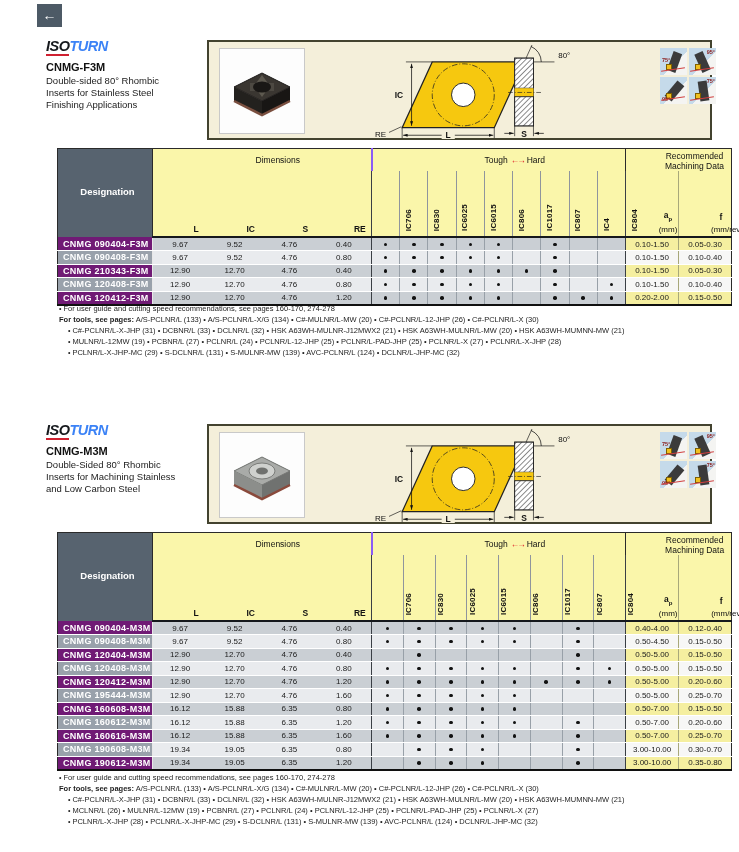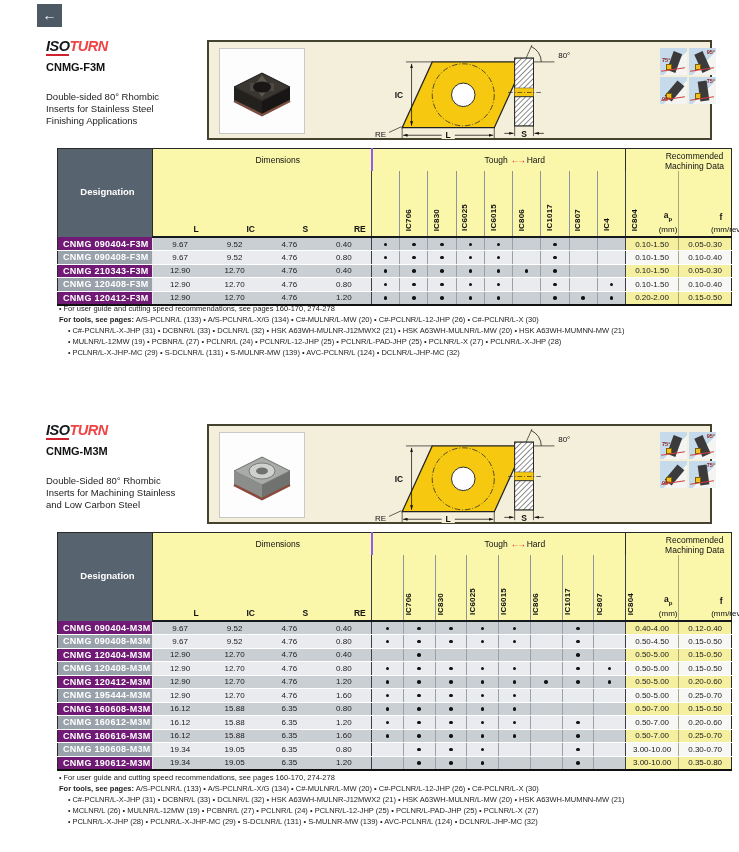--- a/index.html
+++ b/index.html
@@ -9,23 +9,23 @@
 
   
   .back-btn { position:absolute; left:37px; top:4px; width:25px; height:23px;
     background:#4d5a66; color:#fff; border:none; font-size:14px; line-height:23px;
     text-align:center; cursor:pointer; }
 
   
   .brand { position:absolute; width:170px; }
   .logo { font-style:italic; font-weight:bold; font-size:14.5px; letter-spacing:-0.5px; }
   .logo .iso { color:#15181c; border-bottom:2px solid #cf2030; padding-bottom:0px; }
-  .logo .turn { color:#ef4444; }
+  .logo .turn { color:#3b82f6; }
   .sec-title { font-weight:bold; font-size:11px; margin-top:7px; color:#111; }
-  .sec-desc { font-size:9.5px; line-height:12px; color:#222; margin-top:18px; }
+  .sec-desc { font-size:9.5px; line-height:12px; color:#222; margin-top:2px; }
 
   
   .diagram-box { position:absolute; width:505px; height:100px; background:#f4efda;
     border:2px solid #43432f; }
   .photo-frame { position:absolute; left:10px; top:6px; width:86px; height:86px;
     background:#fdfdfd; border:1px solid #c9c9c9; }
   .draw-rhombus { position:absolute; left:158px; top:3px; width:232px; height:94px; }
   .draw-side { position:absolute; left:292px; top:3px; width:48px; height:94px; }
   .thumb-grid { position:absolute; left:451px; top:6px; width:58px; height:58px;
     display:grid; grid-template-columns:27px 27px; grid-template-rows:27px 27px; gap:2px; }

